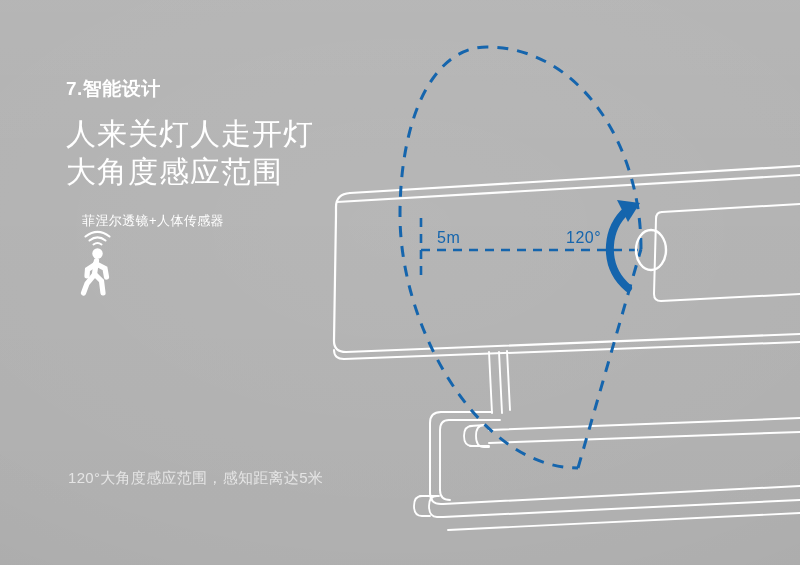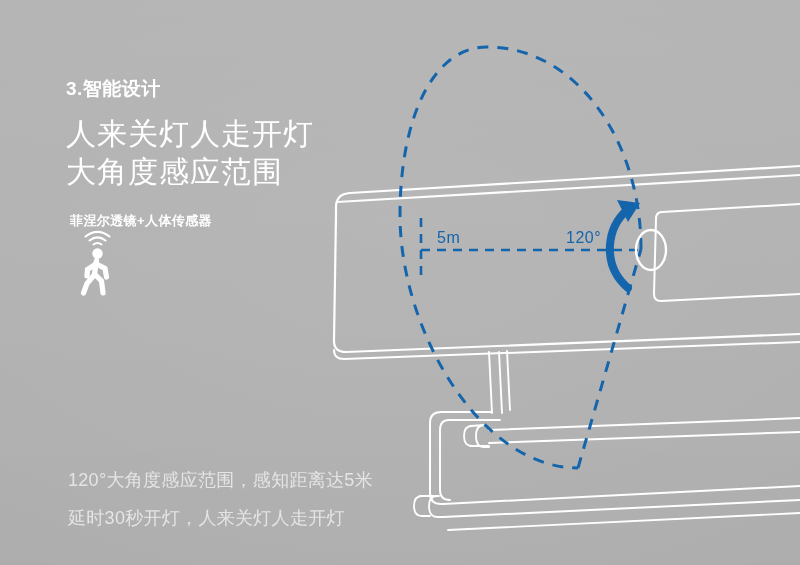--- a/index.html
+++ b/index.html
@@ -47,24 +47,24 @@
     font-weight: 400;
     color: #ffffff;
     line-height: 1.28;
     letter-spacing: 1px;
     margin: 0 0 20px 0;
     white-space: nowrap;
   }
   #headline .hl-line { display: block; }
   #subhead {
     font-size: 13px;
-    font-weight: bold;
+    font-weight: normal;
     color: #ffffff;
     letter-spacing: 0.4px;
-    margin: 4px;
+    margin: 16px;
     white-space: nowrap;
   }
 
   
   #person-icon {
     position: absolute;
     left: 68px;
     top: 228px;
     width: 60px;
     height: 72px;
@@ -72,21 +72,21 @@
 
   
   #caption {
     position: absolute;
     left: 68px;
     top: 462px;
     width: 330px;
   }
   #caption .cap-line {
     display: block;
-    font-size: 18px;
+    font-size: 15px;
     color: #e9e9e9;
     line-height: 2.1;
     letter-spacing: 0.3px;
     white-space: nowrap;
     opacity: 0.93;
   }
 
   
   #illustration {
     position: absolute;
@@ -176,21 +176,21 @@
       <path d="M 617,200 L 640,203 L 628,222 Z" fill="#1565ad"></path>
     </g>
 
     <ellipse cx="651" cy="250" rx="15" ry="20" fill="none" stroke="#ffffff" stroke-width="2.4"></ellipse>
 
     <text class="lbl" x="437" y="243">5m</text>
     <text class="lbl" x="566" y="243">120°</text>
   </svg>
 
   <div id="text-block">
-    <p id="eyebrow">3.智能设计</p>
+    <p id="eyebrow">7.智能设计</p>
     <h1 id="headline">
       <span class="hl-line">人来关灯人走开灯</span>
       <span class="hl-line">大角度感应范围</span>
     </h1>
     <p id="subhead">菲涅尔透镜+人体传感器</p>
   </div>
 
   <svg id="person-icon" viewBox="0 0 60 72">
 
     <g fill="none" stroke="#ffffff" stroke-width="2.1" stroke-linecap="round">
@@ -205,16 +205,15 @@
       <path d="M 28.5,32.5 L 26.5,46"></path>
       <path d="M 27.5,35.5 L 37,40.5 L 38.5,49"></path>
       <path d="M 28,36 L 19.5,41.5 L 19,48"></path>
       <path d="M 26.5,46 L 33.5,53 L 35,65"></path>
       <path d="M 26.5,46.5 L 19,55.5 L 15.5,65"></path>
     </g>
   </svg>
 
   <div id="caption">
     <span class="cap-line">120°大角度感应范围，感知距离达5米</span>
-    <span class="cap-line">延时30秒开灯，人来关灯人走开灯</span>
   </div>
 
 </div>
 
 </body></html>

